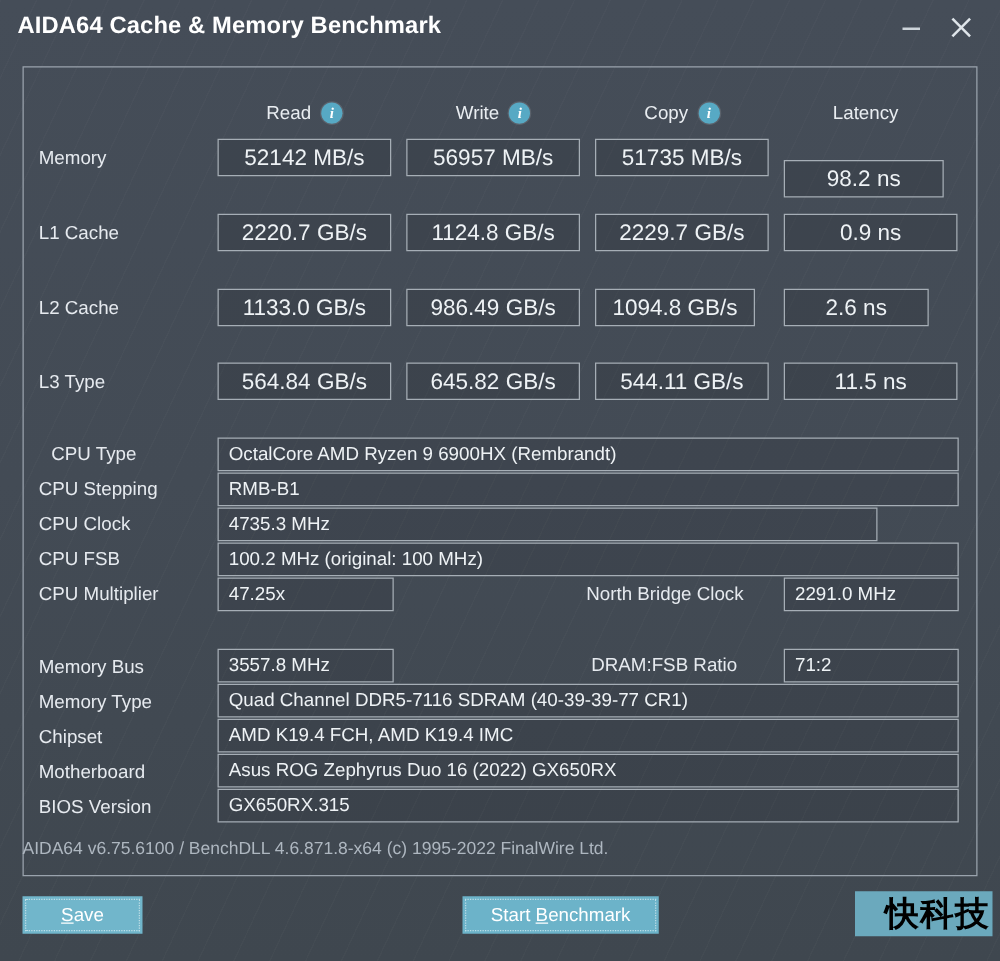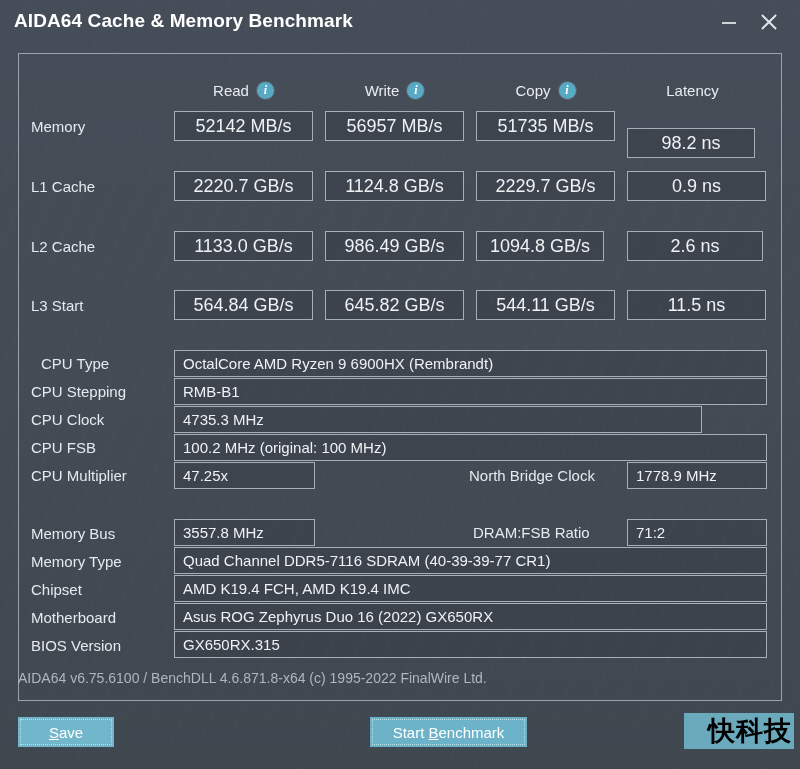--- a/index.html
+++ b/index.html
@@ -246,44 +246,44 @@
   <div class="row-label" style="top:178px;">L1 Cache</div>
   <div class="vbox" style="left:174px; top:171px; width:139px;">2220.7 GB/s</div>
   <div class="vbox" style="left:325px; top:171px; width:139px;">1124.8 GB/s</div>
   <div class="vbox" style="left:476px; top:171px; width:139px;">2229.7 GB/s</div>
   <div class="vbox" style="left:627px; top:171px; width:139px;">0.9 ns</div>
 
   <div class="row-label" style="top:238px;">L2 Cache</div>
   <div class="vbox" style="left:174px; top:231px; width:139px;">1133.0 GB/s</div>
   <div class="vbox" style="left:325px; top:231px; width:139px;">986.49 GB/s</div>
   <div class="vbox" style="left:476px; top:231px; width:128px;">1094.8 GB/s</div>
-  <div class="vbox" style="left:627px; top:231px; width:136px;">2.6 ns</div>
-
-  <div class="row-label" style="top:297px;">L3 Start</div>
+  <div class="vbox" style="left:627px; top:231px; width:116px;">2.6 ns</div>
+
+  <div class="row-label" style="top:297px;">L3 Type</div>
   <div class="vbox" style="left:174px; top:290px; width:139px;">564.84 GB/s</div>
   <div class="vbox" style="left:325px; top:290px; width:139px;">645.82 GB/s</div>
   <div class="vbox" style="left:476px; top:290px; width:139px;">544.11 GB/s</div>
   <div class="vbox" style="left:627px; top:290px; width:139px;">11.5 ns</div>
 
   <div class="irow-label" style="top:355px;margin-left:10px;">CPU Type</div>
   <div class="ibox" style="left:174px; top:350px; width:593px;">OctalCore AMD Ryzen 9 6900HX  (Rembrandt)</div>
 
   <div class="irow-label" style="top:383px;">CPU Stepping</div>
   <div class="ibox" style="left:174px; top:378px; width:593px;">RMB-B1</div>
 
   <div class="irow-label" style="top:411px;">CPU Clock</div>
   <div class="ibox" style="left:174px; top:406px; width:528px;">4735.3 MHz</div>
 
   <div class="irow-label" style="top:439px;">CPU FSB</div>
   <div class="ibox" style="left:174px; top:434px; width:593px;">100.2 MHz  (original: 100 MHz)</div>
 
   <div class="irow-label" style="top:467px;">CPU Multiplier</div>
   <div class="ibox" style="left:174px; top:462px; width:141px;">47.25x</div>
   <div class="inline-label" style="left:469px; top:462px;">North Bridge Clock</div>
-  <div class="ibox" style="left:627px; top:462px; width:140px;">1778.9 MHz</div>
+  <div class="ibox" style="left:627px; top:462px; width:140px;">2291.0 MHz</div>
 
   <div class="irow-label" style="top:525px;">Memory Bus</div>
   <div class="ibox" style="left:174px; top:519px; width:141px;">3557.8 MHz</div>
   <div class="inline-label" style="left:473px; top:519px;">DRAM:FSB Ratio</div>
   <div class="ibox" style="left:627px; top:519px; width:140px;">71:2</div>
 
   <div class="irow-label" style="top:553px;">Memory Type</div>
   <div class="ibox" style="left:174px; top:547px; width:593px;">Quad Channel DDR5-7116 SDRAM  (40-39-39-77 CR1)</div>
 
   <div class="irow-label" style="top:581px;">Chipset</div>

